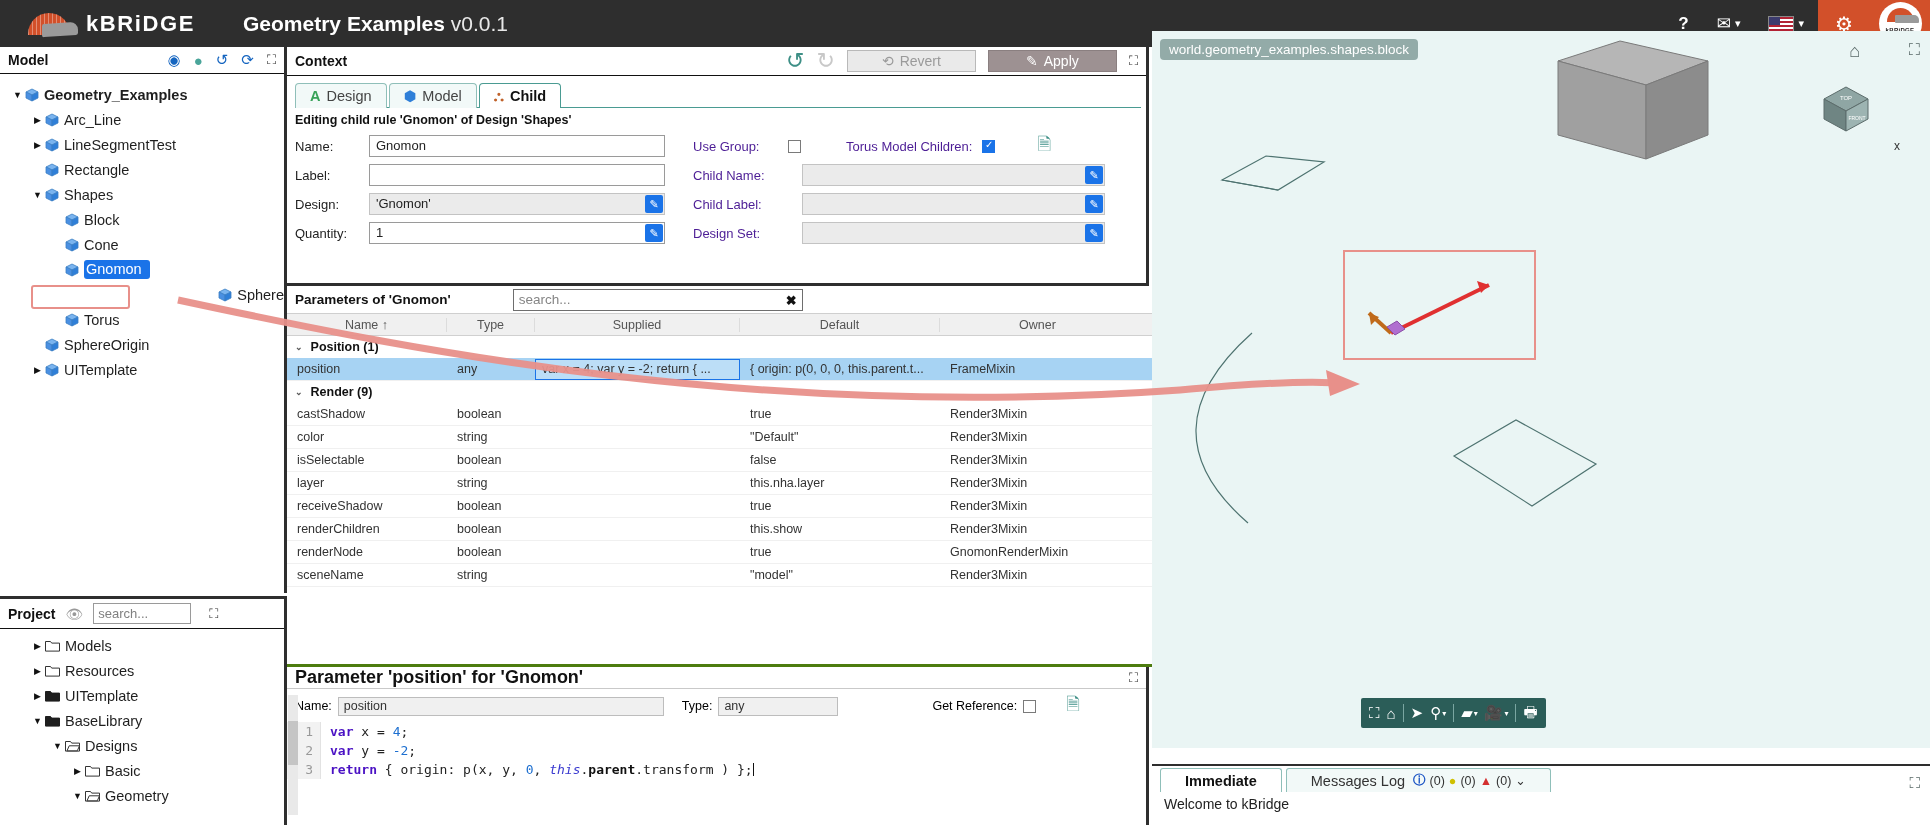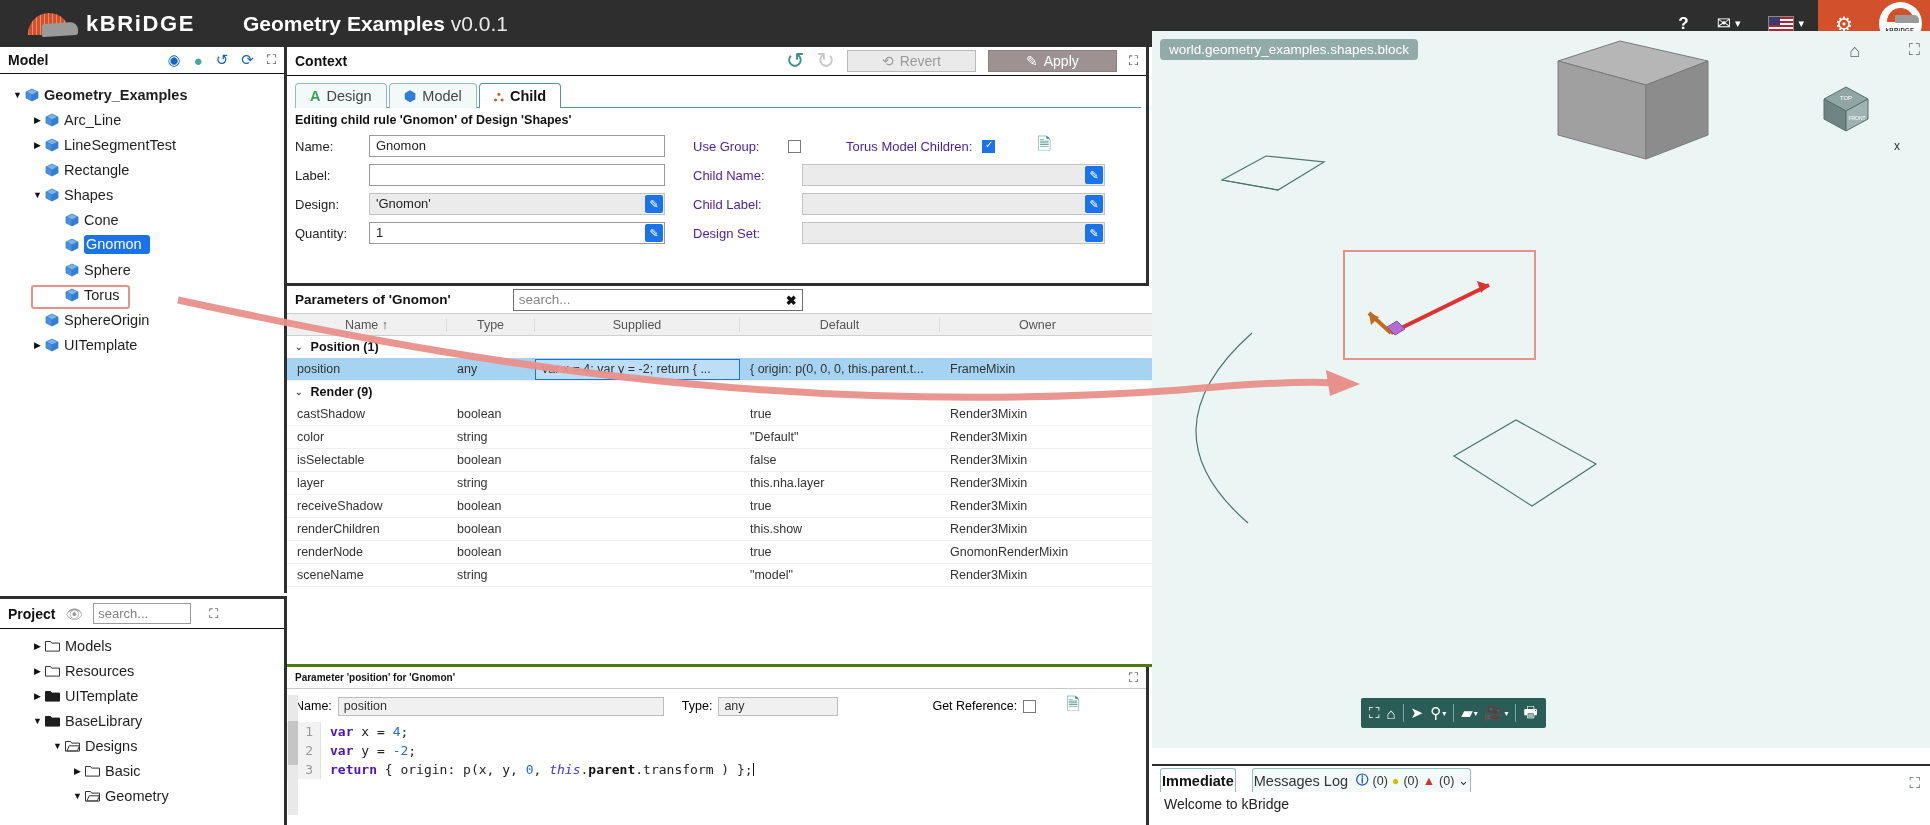--- a/index.html
+++ b/index.html
@@ -201,21 +201,21 @@
   }
   .pt-thumb { position:absolute; left:1px; top:18px; width:9px; height:150px; background:#c8c8c8; border-radius:1px;}
   .pt-arrow { position:absolute; left:1px; font-size:8px; color:#666; text-align:center; width:9px;}
 
   
   .pedit-panel {
     position:absolute; left:287px; top:667px; width:862px; height:158px;
     background:#fff; border-right:3px solid #2e2e2e; border-top:0;
   }
   .pedit-head { display:flex; align-items:center; height:22px; padding:0 8px; border-bottom:1px solid #c9c9c9;}
-  .pedit-title { font-size:10px; font-weight:bold; color:#111; }
+  .pedit-title { font-size:18px; font-weight:bold; color:#111; }
   .pedit-row { display:flex; align-items:center; height:24px; padding:0 8px; gap:6px; margin-top:5px; font-size:12.5px;}
   .pe-in { height:19px; border:1px solid #bdbdbd; background:#f0f0f0; font-size:12.5px; color:#333; padding:0 5px; line-height:17px;}
   .code-area { display:flex; margin-top:4px; font-family:"DejaVu Sans Mono", monospace; font-size:13px;}
   .gutter { width:34px; background:#f2f2f2; color:#999; text-align:right; padding-right:7px; line-height:19px; border-right:1px solid #e2e2e2;}
   .code-lines { padding-left:9px; line-height:19px; color:#222; }
   .kw { color:#4b12c4; font-weight:bold; }
   .num { color:#1d6fd0; }
   .ital { color:#3a3ad0; font-style:italic; }
   .bld { font-weight:bold; color:#111; }
   .caret-bar { display:inline-block; width:1px; height:13px; background:#111; vertical-align:-2px;}
@@ -247,22 +247,22 @@
   .vp-toolbar .tb { cursor:pointer; display:flex; align-items:center; gap:1px;}
   .vp-toolbar .tb .ar { font-size:8px; }
 
   
   .console {
     position:absolute; left:1152px; top:764px; width:778px; height:61px; background:#fff;
     border-top:2px solid #2e2e2e;
   }
   .console-tabs { display:flex; align-items:flex-end; height:26px; padding-left:8px; position:relative;}
   .ctab {
-    height:24px; padding:0 1px; display:flex; align-items:center; font-size:14.5px; color:#333;
-    border:1px solid #8fbfb9; border-bottom:none; background:#f2f9f8; border-radius:3px 3px 0 0; margin-right:16px; cursor:pointer;
+    height:24px; padding:0 24px; display:flex; align-items:center; font-size:14.5px; color:#333;
+    border:1px solid #8fbfb9; border-bottom:none; background:#f2f9f8; border-radius:3px 3px 0 0; margin-right:4px; cursor:pointer;
   }
   .ctab.active { background:#fff; font-weight:bold; color:#111; }
   .badge-grp { display:flex; align-items:center; gap:4px; margin-left:8px; font-size:12.5px; }
   .b-info { color:#1a53c4; font-weight:bold; }
   .b-warn { color:#cfc000; font-weight:bold; }
   .b-err  { color:#d32f2f; font-weight:bold; }
   .console-line { font-size:14px; color:#222; padding:4px 0 0 12px; }
   .console-rt-expand { position:absolute; right:10px; top:8px; color:#5b6b6a; font-size:15px;}
 
   
@@ -372,34 +372,45 @@
         </div>
         <div class="tnode" style="padding-left: 44px;">
           <span class="tw"></span>
           <span class="cube">
             <svg width="14" height="14" viewBox="0 0 14 14">
               <polygon points="1,4 7,1 13,4 7,7" fill="#7ab4ef" stroke="#3b7fc4" stroke-width="0.8"></polygon>
               <polygon points="1,4 7,7 7,13 1,10" fill="#4a90e2" stroke="#3b7fc4" stroke-width="0.8"></polygon>
               <polygon points="13,4 7,7 7,13 13,10" fill="#2f7fd8" stroke="#3b7fc4" stroke-width="0.8"></polygon>
             </svg>
           </span>
+          <span class="tlabel">Block</span>
+        </div>
+        <div class="tnode" style="padding-left: 44px;">
+          <span class="tw"></span>
+          <span class="cube">
+            <svg width="14" height="14" viewBox="0 0 14 14">
+              <polygon points="1,4 7,1 13,4 7,7" fill="#7ab4ef" stroke="#3b7fc4" stroke-width="0.8"></polygon>
+              <polygon points="1,4 7,7 7,13 1,10" fill="#4a90e2" stroke="#3b7fc4" stroke-width="0.8"></polygon>
+              <polygon points="13,4 7,7 7,13 13,10" fill="#2f7fd8" stroke="#3b7fc4" stroke-width="0.8"></polygon>
+            </svg>
+          </span>
           <span class="tlabel">Cone</span>
         </div>
         <div class="tnode sel" style="padding-left: 44px;">
           <span class="tw"></span>
           <span class="cube">
             <svg width="14" height="14" viewBox="0 0 14 14">
               <polygon points="1,4 7,1 13,4 7,7" fill="#7ab4ef" stroke="#3b7fc4" stroke-width="0.8"></polygon>
               <polygon points="1,4 7,7 7,13 1,10" fill="#4a90e2" stroke="#3b7fc4" stroke-width="0.8"></polygon>
               <polygon points="13,4 7,7 7,13 13,10" fill="#2f7fd8" stroke="#3b7fc4" stroke-width="0.8"></polygon>
             </svg>
           </span>
           <span class="tlabel">Gnomon</span>
         </div>
-        <div class="tnode" style="padding-left: 44px;">
+        <div class="tnode" style="padding-left: 44px; justify-content: flex-end;">
           <span class="tw"></span>
           <span class="cube">
             <svg width="14" height="14" viewBox="0 0 14 14">
               <polygon points="1,4 7,1 13,4 7,7" fill="#7ab4ef" stroke="#3b7fc4" stroke-width="0.8"></polygon>
               <polygon points="1,4 7,7 7,13 1,10" fill="#4a90e2" stroke="#3b7fc4" stroke-width="0.8"></polygon>
               <polygon points="13,4 7,7 7,13 13,10" fill="#2f7fd8" stroke="#3b7fc4" stroke-width="0.8"></polygon>
             </svg>
           </span>
           <span class="tlabel">Sphere</span>
         </div>

